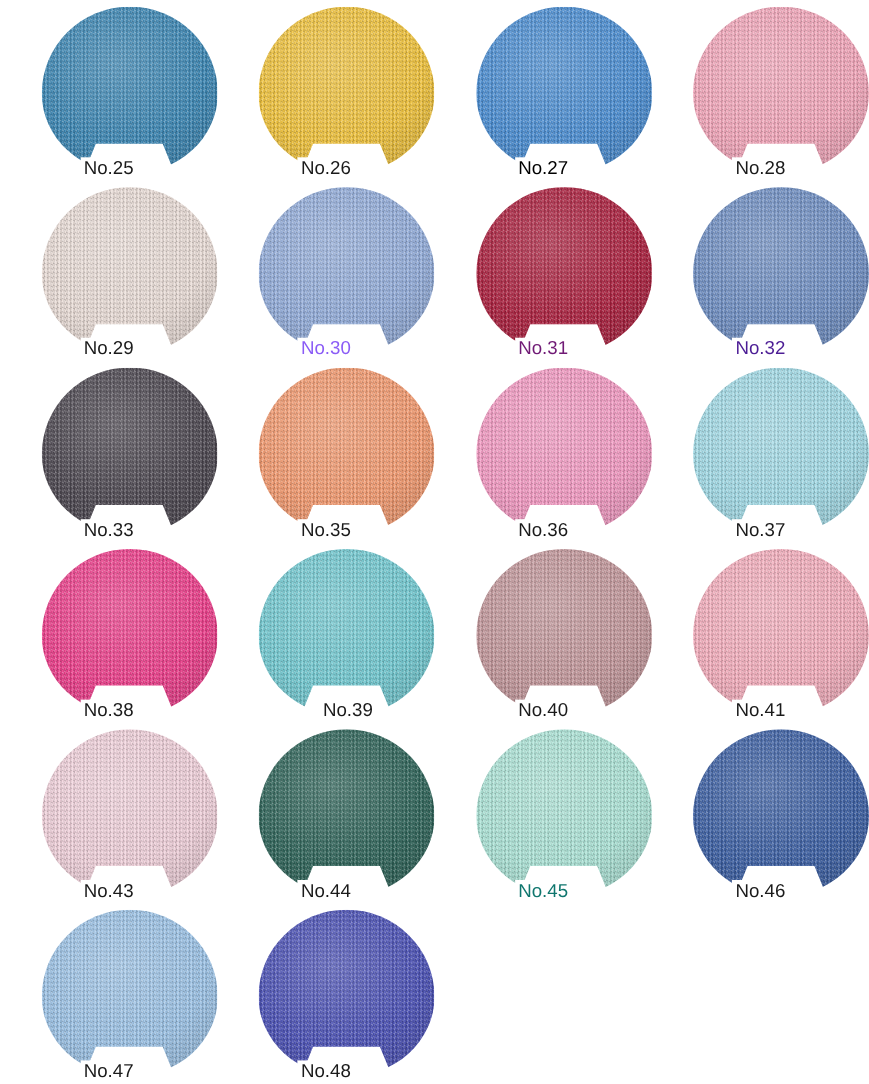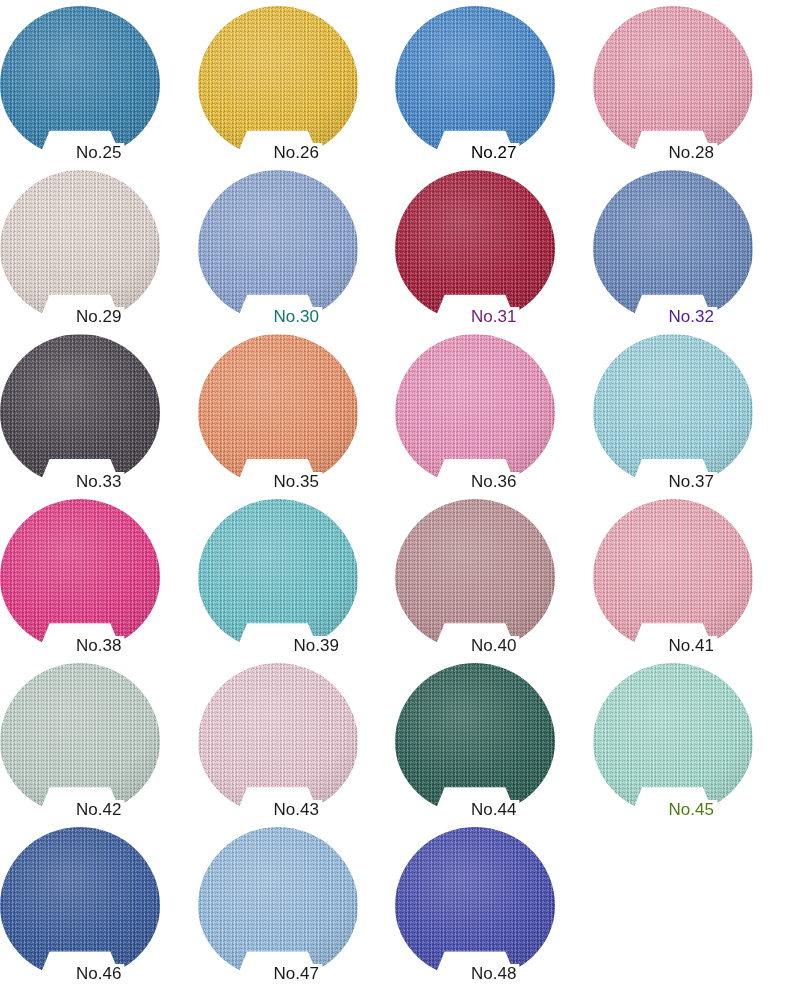--- a/index.html
+++ b/index.html
@@ -22,21 +22,21 @@
     display: grid;
     grid-template-columns: repeat(4, 1fr);
     grid-template-rows: repeat(6, 1fr);
     background: #ffffff;
   }
 
   .swatch-cell {
     position: relative;
     display: flex;
     align-items: center;
-    justify-content: flex-start;
+    justify-content: flex-end;
   }
 
   
   .swatch-disc {
     position: relative;
     width: 160px;
     height: 152px;
     border-radius: 50% 50% 50% 50% / 52% 52% 48% 48%;
     overflow: hidden;
     
@@ -150,21 +150,21 @@
         <div class="swatch-shade"></div>
       </div>
       <div class="swatch-label" style="color: rgb(26, 26, 26);">No.29</div>
     </div>
     <div class="swatch-cell">
       <div class="swatch-disc">
         <div class="swatch-fill" style="background: rgb(148, 174, 220);"></div>
         <div class="swatch-weave"></div>
         <div class="swatch-shade"></div>
       </div>
-      <div class="swatch-label" style="color: #0f766e;">No.30</div>
+      <div class="swatch-label" style="color: #8b5cf6;">No.30</div>
     </div>
     <div class="swatch-cell">
       <div class="swatch-disc">
         <div class="swatch-fill" style="background: rgb(172, 31, 62);"></div>
         <div class="swatch-weave"></div>
         <div class="swatch-shade"></div>
       </div>
       <div class="swatch-label" style="color: #701a75;">No.31</div>
     </div>
     <div class="swatch-cell">
@@ -234,49 +234,41 @@
     <div class="swatch-cell">
       <div class="swatch-disc">
         <div class="swatch-fill" style="background: rgb(246, 175, 190);"></div>
         <div class="swatch-weave"></div>
         <div class="swatch-shade"></div>
       </div>
       <div class="swatch-label" style="color: rgb(26, 26, 26);">No.41</div>
     </div>
     <div class="swatch-cell">
       <div class="swatch-disc">
-        <div class="swatch-fill" style="background: rgb(200, 216, 208);"></div>
-        <div class="swatch-weave"></div>
-        <div class="swatch-shade"></div>
-      </div>
-      <div class="swatch-label" style="color: rgb(26, 26, 26);">No.42</div>
-    </div>
-    <div class="swatch-cell">
-      <div class="swatch-disc">
         <div class="swatch-fill" style="background: rgb(242, 210, 220);"></div>
         <div class="swatch-weave"></div>
         <div class="swatch-shade"></div>
       </div>
       <div class="swatch-label" style="color: rgb(26, 26, 26);">No.43</div>
     </div>
     <div class="swatch-cell">
       <div class="swatch-disc">
         <div class="swatch-fill" style="background: rgb(46, 100, 89);"></div>
         <div class="swatch-weave"></div>
         <div class="swatch-shade"></div>
       </div>
       <div class="swatch-label" style="color: rgb(26, 26, 26);">No.44</div>
     </div>
     <div class="swatch-cell">
       <div class="swatch-disc">
         <div class="swatch-fill" style="background: rgb(173, 229, 216);"></div>
         <div class="swatch-weave"></div>
         <div class="swatch-shade"></div>
       </div>
-      <div class="swatch-label" style="color: #4d7c0f;">No.45</div>
+      <div class="swatch-label" style="color: #0f766e;">No.45</div>
     </div>
     <div class="swatch-cell">
       <div class="swatch-disc">
         <div class="swatch-fill" style="background: rgb(59, 95, 164);"></div>
         <div class="swatch-weave"></div>
         <div class="swatch-shade"></div>
       </div>
       <div class="swatch-label" style="color: rgb(26, 26, 26);">No.46</div>
     </div>
     <div class="swatch-cell">

